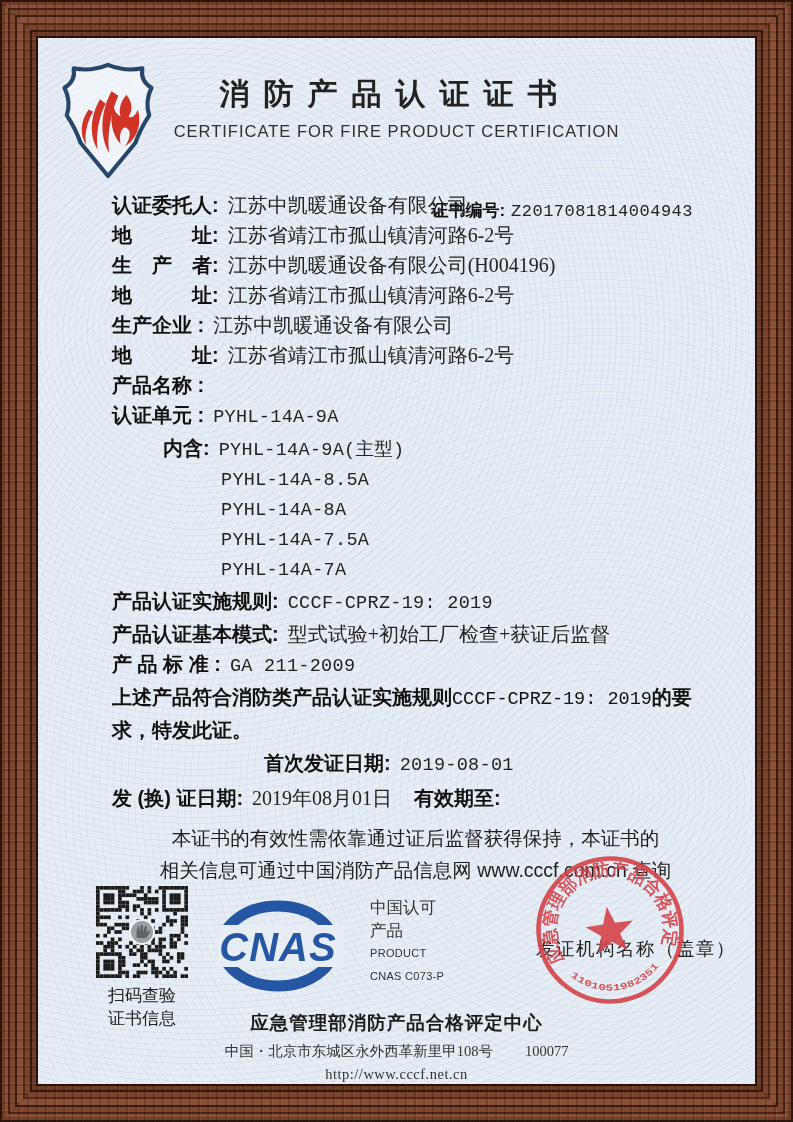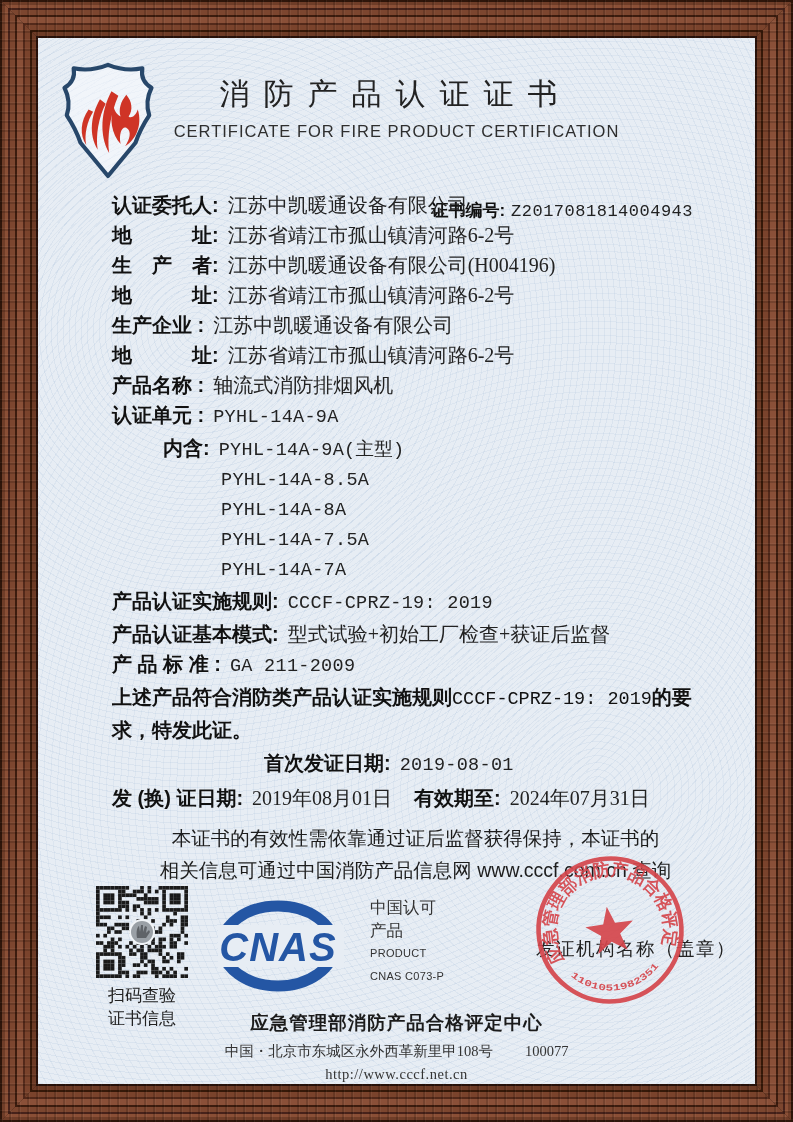--- a/index.html
+++ b/index.html
@@ -28,21 +28,21 @@
   
   .paper{position:absolute;inset:38px;z-index:2;background-color:#e7edf4;
     background-image:
       repeating-radial-gradient(circle at 22% 28%, rgba(125,160,200,.12) 0 1px, transparent 1px 6px),
       repeating-radial-gradient(circle at 78% 72%, rgba(125,160,200,.10) 0 1px, transparent 1px 7px);
     color:#1c1c1c;}
 
   
   .logo{position:absolute;left:12px;top:20px;width:116px;height:126px;}
   .title{position:absolute;left:0;right:16px;top:36px;text-align:center;
-    font-size:30px;font-weight:400;letter-spacing:14px;color:#222;text-indent:14px;}
+    font-size:30px;font-weight:700;letter-spacing:14px;color:#222;text-indent:14px;}
   .subtitle{position:absolute;left:0;right:0;top:84px;text-align:center;
     font-size:16.5px;letter-spacing:1px;color:#2e2e2e;}
   .certno{position:absolute;right:62px;top:118px;font-size:17px;margin-top:43px;}
   .certno .lbl{font-weight:700;}
   .certno .val{font-family:"Liberation Mono",monospace;margin-left:6px;letter-spacing:.5px;}
 
   
   .fields{position:absolute;left:74px;right:36px;top:152px;font-size:20px;}
   .line{display:flex;align-items:baseline;line-height:30px;white-space:pre;}
   .lbl{font-weight:700;color:#111;}
@@ -106,37 +106,37 @@
     <span class="lbl">证书编号:</span><span class="val">Z2017081814004943</span>
   </div>
 
   <div class="fields">
     <div class="line"><span class="lbl">认证委托人:</span><span class="val">江苏中凯暖通设备有限公司</span></div>
     <div class="line"><span class="lbl">地　　　址:</span><span class="val">江苏省靖江市孤山镇清河路6-2号</span></div>
     <div class="line"><span class="lbl">生　产　者:</span><span class="val">江苏中凯暖通设备有限公司(H004196)</span></div>
     <div class="line"><span class="lbl">地　　　址:</span><span class="val">江苏省靖江市孤山镇清河路6-2号</span></div>
     <div class="line"><span class="lbl">生产企业 :</span><span class="val">江苏中凯暖通设备有限公司</span></div>
     <div class="line"><span class="lbl">地　　　址:</span><span class="val">江苏省靖江市孤山镇清河路6-2号</span></div>
-    <div class="line"><span class="lbl">产品名称 :</span><span class="val">轴流式消防排烟风机</span></div>
+    <div class="line"><span class="lbl">产品名称 :</span></div>
     <div class="line"><span class="lbl">认证单元 :</span><span class="val mono">PYHL-14A-9A</span></div>
 
     <div class="line indent1"><span class="lbl">内含:</span><span class="val mono">PYHL-14A-9A(主型)</span></div>
     <div class="line indent2"><span class="val mono">PYHL-14A-8.5A</span></div>
     <div class="line indent2"><span class="val mono">PYHL-14A-8A</span></div>
     <div class="line indent2"><span class="val mono">PYHL-14A-7.5A</span></div>
     <div class="line indent2"><span class="val mono">PYHL-14A-7A</span></div>
 
     <div class="line"><span class="lbl">产品认证实施规则:</span><span class="val mono">CCCF-CPRZ-19: 2019</span></div>
     <div class="line"><span class="lbl">产品认证基本模式:</span><span class="val">型式试验+初始工厂检查+获证后监督</span></div>
     <div class="line"><span class="lbl">产 品 标 准 :</span><span class="val mono">GA 211-2009</span></div>
 
     <div class="statement"><span>上述产品符合消防类产品认证实施规则</span><span class="code">CCCF-CPRZ-19: 2019</span><span>的要求，特发此证。</span></div>
 
     <div class="line date1"><span class="lbl">首次发证日期:</span><span class="val mono">2019-08-01</span></div>
-    <div class="line date2"><span class="lbl">发 (换) 证日期:</span><span class="val">2019年08月01日</span><span class="gap"></span><span class="lbl">有效期至:</span><span class="val">2024年07月31日</span></div>
+    <div class="line date2"><span class="lbl">发 (换) 证日期:</span><span class="val">2019年08月01日</span><span class="gap"></span><span class="lbl">有效期至:</span></div>
 
     <div class="notice">本证书的有效性需依靠通过证后监督获得保持，本证书的</div>
     <div class="notice" style="margin-top:0;">相关信息可通过中国消防产品信息网 www.cccf.com.cn 查询</div>
   </div>
 
   <svg class="qr" id="qr-svg" viewBox="0 0 92 92">
       <rect x="0.00" y="0.00" width="3.68" height="3.68" fill="#1a1a1a"></rect>
       <rect x="3.68" y="0.00" width="3.68" height="3.68" fill="#1a1a1a"></rect>
       <rect x="7.36" y="0.00" width="3.68" height="3.68" fill="#1a1a1a"></rect>
       <rect x="11.04" y="0.00" width="3.68" height="3.68" fill="#1a1a1a"></rect>

